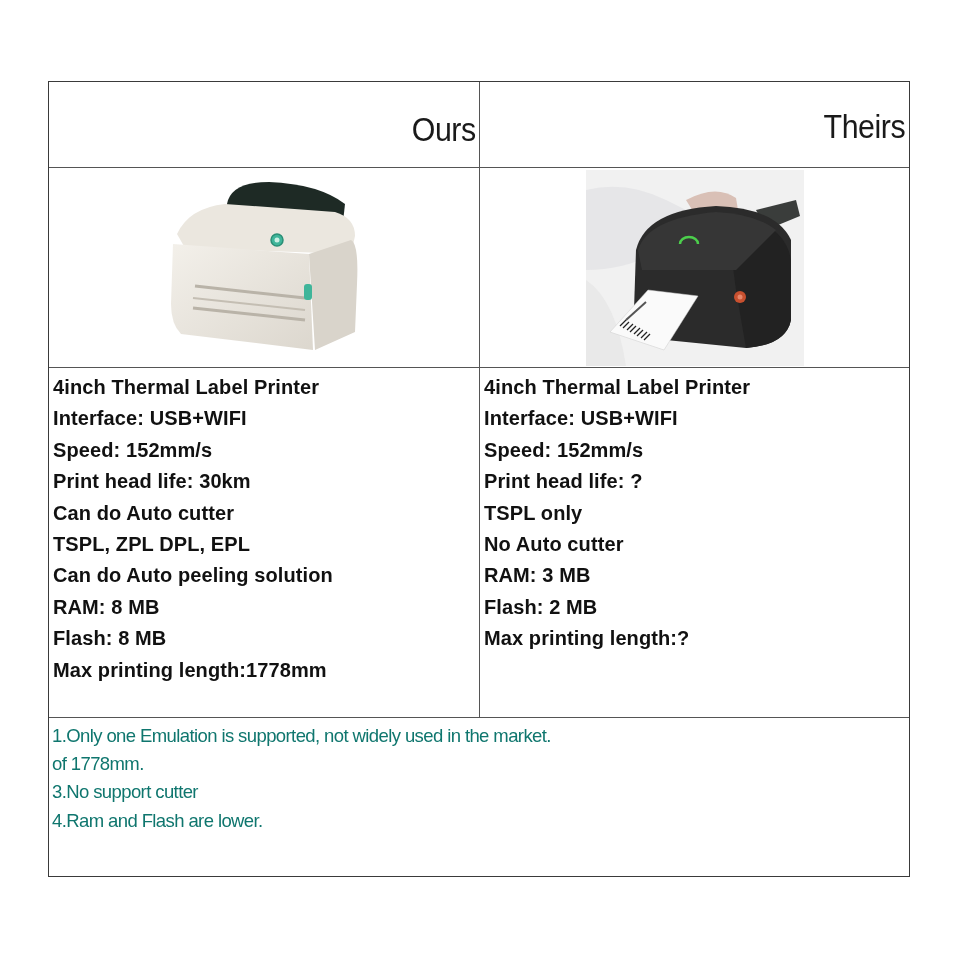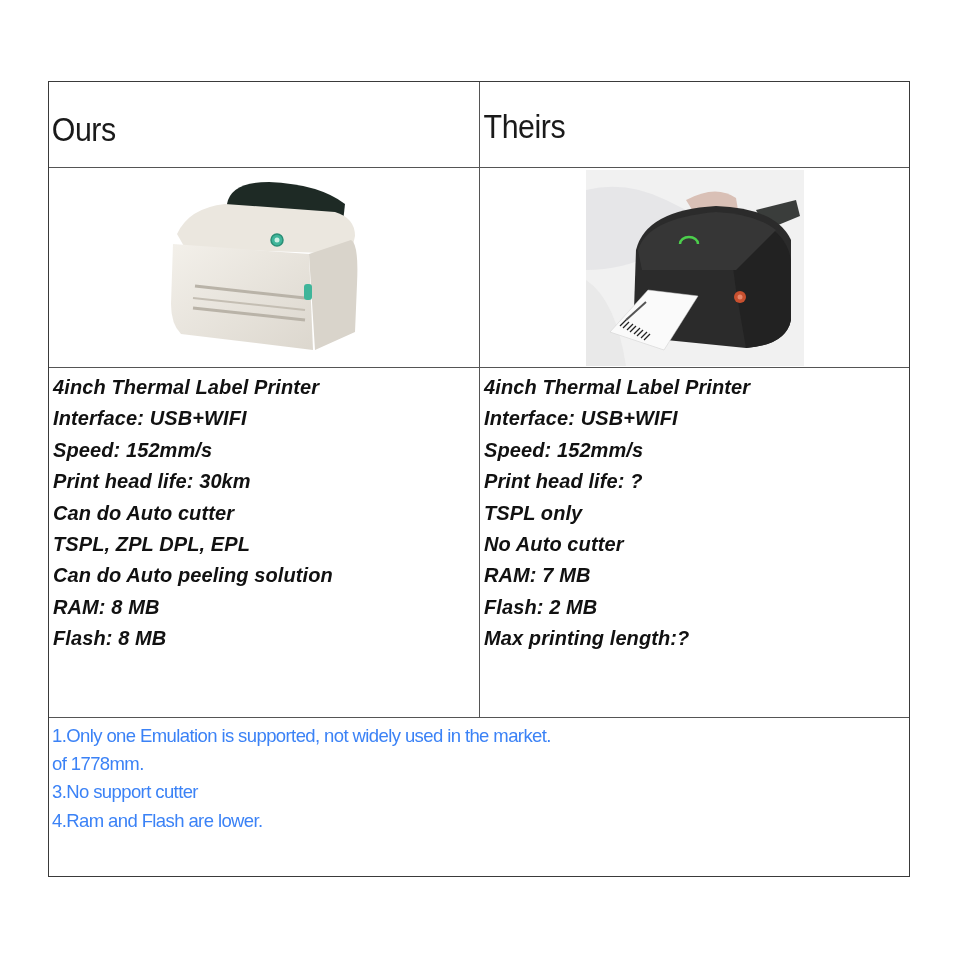--- a/index.html
+++ b/index.html
@@ -4,33 +4,33 @@
   <style>
     html, body { margin: 0; padding: 0; background: #ffffff; }
     body { width: 960px; height: 960px; position: relative; overflow: hidden; }
     .table {
       position: absolute; left: 48px; top: 81px; width: 862px; height: 796px;
       border: 1.5px solid #3a3a3a; box-sizing: border-box; background: #fff;
     }
     .row { position: absolute; left: 0; right: 0; border-bottom: 1.5px solid #555; box-sizing: border-box; }
     .row.head { top: 0; height: 86px; }
     .row.img { top: 86px; height: 200px; }
-    .row.spec { top: 286px; height: 350px; font-style: italic; }
+    .row.spec { top: 286px; height: 350px; }
     .row.notes { top: 636px; bottom: 0; border-bottom: none; }
     .cell { position: absolute; top: 0; bottom: 0; box-sizing: border-box; }
     .cell.left { left: 0; width: 431px; border-right: 1.5px solid #555; }
     .cell.right { left: 431px; right: 0; }
-    .head .cell { display: flex; align-items: center; justify-content: flex-start; }
+    .head .cell { display: flex; align-items: center; justify-content: flex-end; }
     .title { font-family: "Liberation Sans", sans-serif; font-size: 33px; color: #1a1a1a; transform: scaleX(0.92); letter-spacing: -0.5px; }
     .head .left .title { margin-top: 10px; }
     .head .right .title { margin-top: 4px; }
     .specs { list-style: none; margin: 0; padding: 4px 0 0 4px; }
     .specs li { font-family: "Liberation Sans", sans-serif; font-weight: bold; font-size: 20px; line-height: 31.4px; color: #111; white-space: nowrap; letter-spacing: 0.1px; }
     .notes-list { list-style: none; margin: 0; padding: 4px 0 0 3px; }
-    .notes-list li { font-family: "Liberation Sans", sans-serif; font-size: 18.5px; line-height: 28.2px; color: #3b82f6; transform-origin: left; letter-spacing: -0.6px; }
+    .notes-list li { font-family: "Liberation Sans", sans-serif; font-size: 18.5px; line-height: 28.2px; color: #0f766e; transform-origin: left; letter-spacing: -0.6px; }
     .printer-wrap { position: absolute; }
     .ours-printer { left: 110px; top: 6px; width: 200px; height: 185px; }
     .theirs-printer { left: 106px; top: 2px; width: 218px; height: 196px; }
   </style>
 </head>
 <body>
 
 <div class="table">
 
   <div class="row head">
@@ -114,31 +114,32 @@
       <ul class="specs">
         <li>4inch Thermal Label Printer</li>
         <li>Interface: USB+WIFI</li>
         <li>Speed: 152mm/s</li>
         <li>Print head life: 30km</li>
         <li>Can do Auto cutter</li>
         <li>TSPL, ZPL DPL, EPL</li>
         <li>Can do Auto peeling solution</li>
         <li>RAM: 8 MB</li>
         <li>Flash: 8 MB</li>
+        <li>Max printing length:1778mm</li>
       </ul>
     </div>
     <div class="cell right">
       <ul class="specs">
         <li>4inch Thermal Label Printer</li>
         <li>Interface: USB+WIFI</li>
         <li>Speed: 152mm/s</li>
         <li>Print head life: ?</li>
         <li>TSPL only</li>
         <li>No Auto cutter</li>
-        <li>RAM: 7 MB</li>
+        <li>RAM: 3 MB</li>
         <li>Flash: 2 MB</li>
         <li>Max printing length:?</li>
       </ul>
     </div>
   </div>
 
   <div class="row notes">
     <ul class="notes-list">
       <li>1.Only one Emulation is supported, not widely used in the market.</li>
       <li>of 1778mm.</li>

